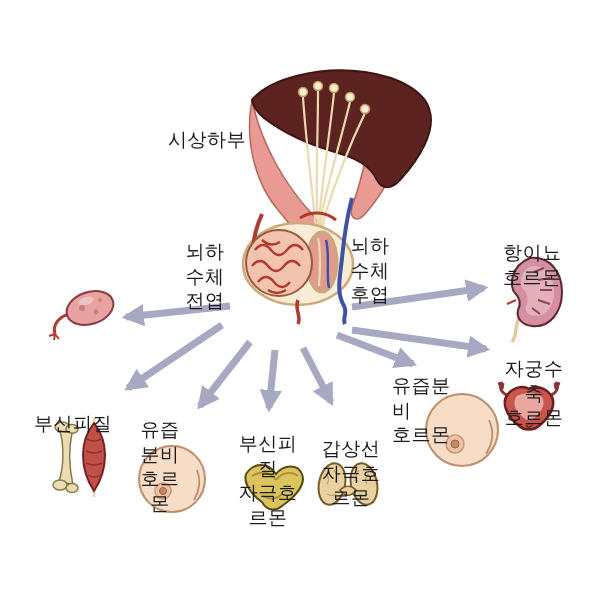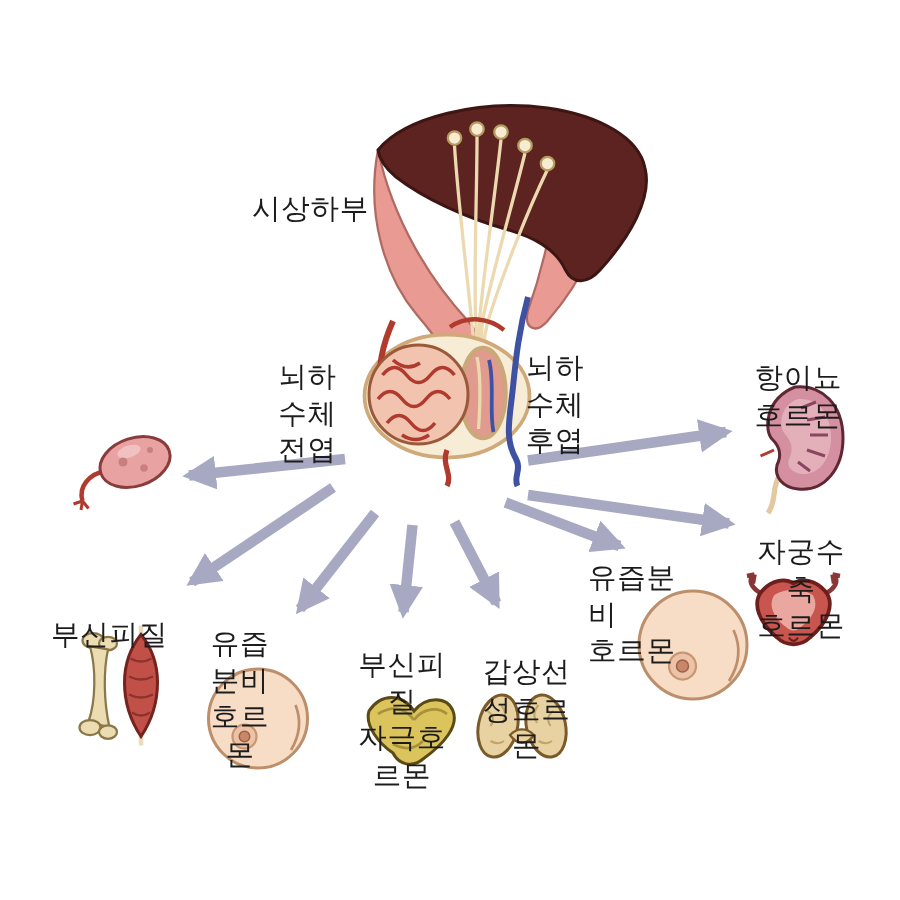--- a/index.html
+++ b/index.html
@@ -170,21 +170,21 @@
 
   <div class="label al" style="left:34px; top:412px; width:80px;">부신피질</div>
 
   <div class="label" style="left:131px; top:418px; width:58px;">유즙분비
 호르몬</div>
 
   <div class="label" style="left:234px; top:432px; width:68px;">부신피질
 자극호르몬</div>
 
   <div class="label" style="left:317px; top:437px; width:68px;">갑상선
-성호르몬</div>
+자극호르몬</div>
 
   <div class="label al" style="left:392px; top:374px; width:60px;">유즙분비
 호르몬</div>
 
   <div class="label al" style="left:503px; top:241px; width:60px;">항이뇨
 호르몬</div>
 
   <div class="label al" style="left:501px; top:357px; width:66px;text-align:center;">자궁수축
 호르몬</div>
 

